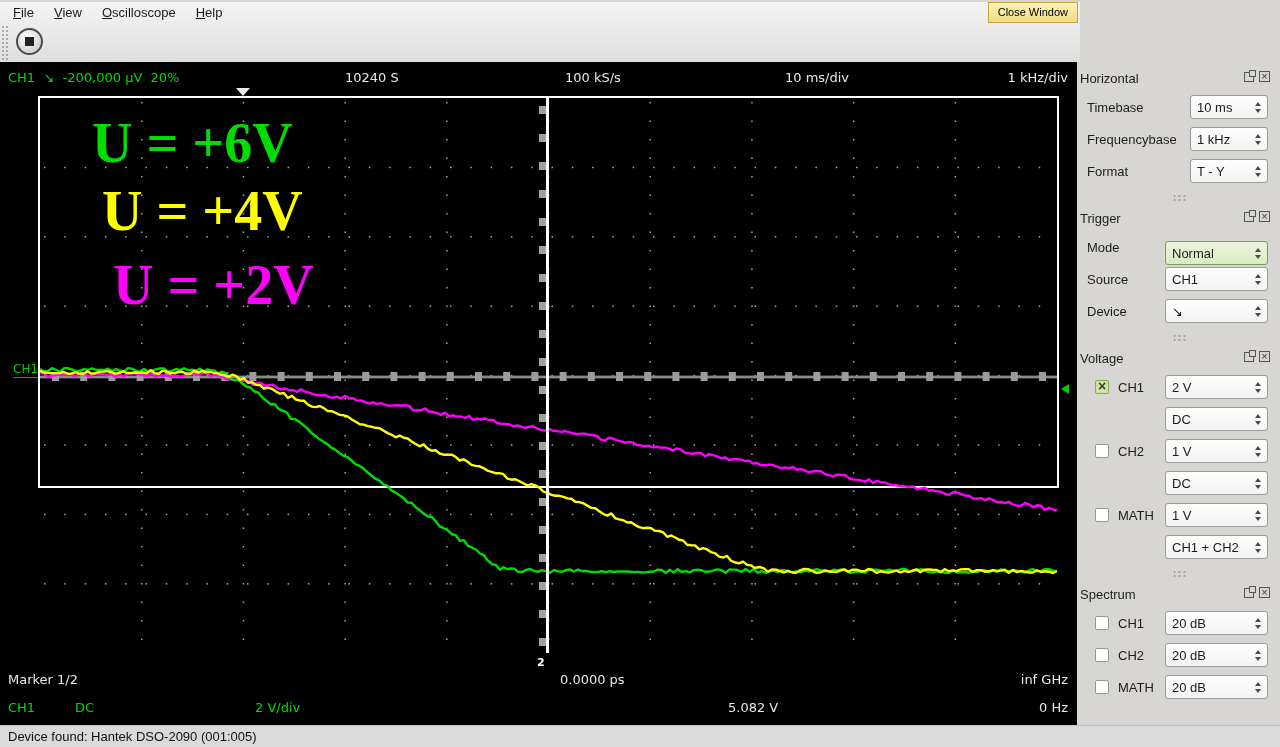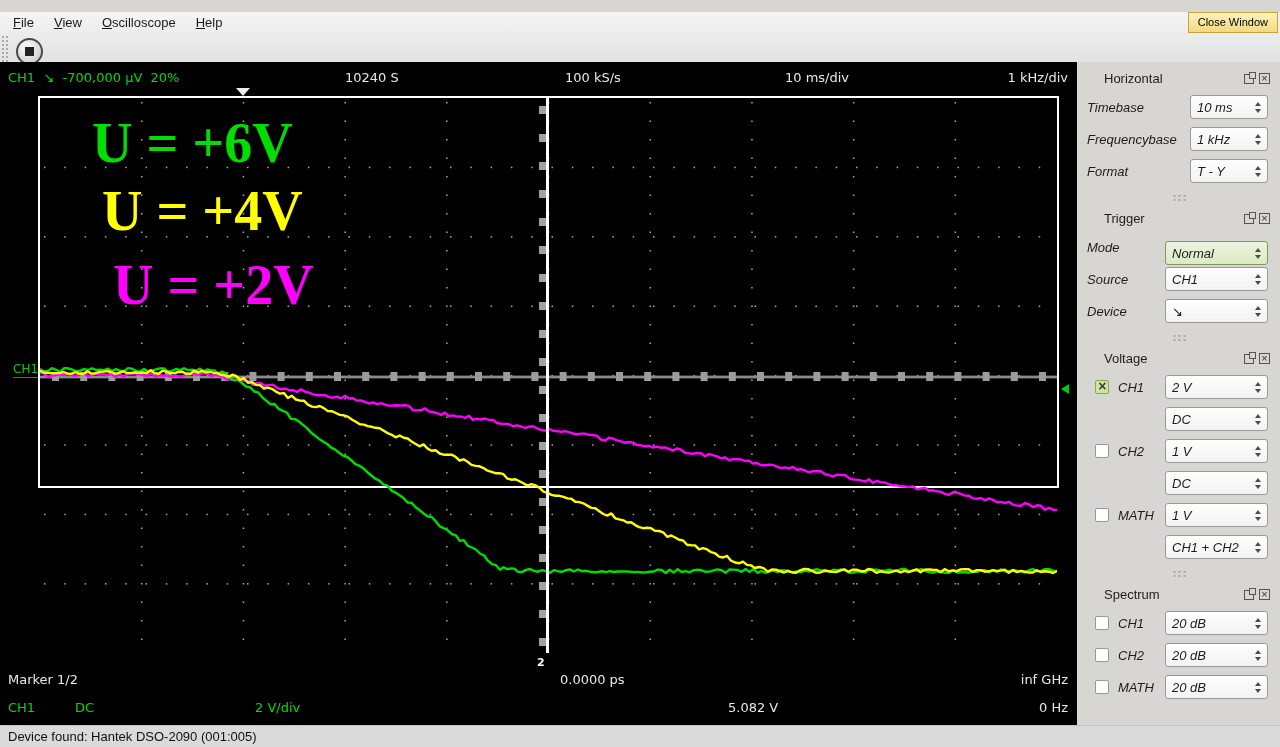--- a/index.html
+++ b/index.html
@@ -1,21 +1,21 @@
 <!DOCTYPE html>
 <html><head>
 <meta charset="utf-8">
 <style>
   * { box-sizing: border-box; }
   html,body { margin:0; padding:0; width:1280px; height:747px; overflow:hidden;
     font-family:"Liberation Sans","DejaVu Sans",sans-serif; }
   #app { position:relative; width:1280px; height:747px; background:#d8d6d2; }
 
   
-  #topbar { position:absolute; left:0; top:12px; width:1280px; height:62px;
+  #topbar { position:absolute; left:0; top:2px; width:1080px; height:62px;
     background:linear-gradient(#f4f4f4,#dedede); border-bottom:1px solid #bdbdbd; }
   #menubar { height:20px; display:flex; align-items:center; gap:20px; padding-left:13px;
     font-size:13px; color:#1a1a1a; }
   .menu-item { cursor:default; }
   .menu-item u { text-decoration:underline; }
   #toolbar { position:relative; height:41px; }
   #toolbar-grip { position:absolute; left:1px; top:3px; width:8px; height:35px;
     background-image:radial-gradient(circle,#aaa 1px,transparent 1.3px); background-size:4px 4px; }
   #stop-btn { position:absolute; left:16px; top:6px; width:27px; height:27px; border-radius:50%;
     border:2px solid #4a4a4a; background:radial-gradient(circle at 38% 32%, #ffffff, #c2c2c2);
@@ -52,30 +52,30 @@
   .f-row { position:absolute; left:0; right:0; height:18px; }
   #footer1 { top:610px; } #footer2 { top:638px; }
   .f { position:absolute; white-space:nowrap; }
   .f1-marker { left:8px; } .f1-time { left:560px; } .f1-freq { right:9px; }
   .f2-ch { left:8px; color:#00dd00; } .f2-dc { left:75px; color:#00dd00; }
   .f2-vdiv { left:255px; color:#00dd00; } .f2-amp { left:728px; } .f2-freq { right:9px; }
 
   
   #panel { position:absolute; left:1077px; top:62px; width:203px; height:663px;
     background:#d8d6d2; font-size:13px; color:#1c1c1c; overflow:hidden; }
-  .sec-header { display:flex; align-items:center; padding:9px 10px 2px 27px;gap:28px; }
+  .sec-header { display:flex; align-items:flex-start; padding:9px 10px 2px 3px;gap:28px; }
   .sec-title { flex:1; }
   .sec-icons { display:flex; gap:5px; align-items:center; }
   .icon-dock { width:10px; height:10px; border:1px solid #555; position:relative; }
   .icon-dock::after { content:""; position:absolute; right:-3px; top:-3px; width:5px; height:5px;
     border:1px solid #555; background:#d8d6d2; }
   .icon-x { width:11px; height:11px; border:1px solid #555; position:relative; }
   .icon-x::after { content:"×"; position:absolute; left:0; right:0; top:-3px; text-align:center;
     font-size:11px; line-height:1.4; color:#333; }
-  .row { display:flex; align-items:center; height:26px; margin:6px 12px 0 10px;font-style:italic; }
+  .row { display:flex; align-items:center; height:26px; margin:6px 12px 0 10px; }
   .row-label { flex:1; }
   .cb { width:14px; height:14px; border:1px solid #979797; border-radius:2px; background:#fff;
     margin:0 9px 0 8px; position:relative; flex:none; }
   .cb.checked { background:#cfe3a4; border-color:#84aa54; }
   .cb.checked::after { content:"×"; position:absolute; left:2px; top:-3px;
     font-size:14px; font-weight:bold; color:#3d3d3d; }
   .spin { margin-left:auto; width:103px; height:24px; border:1px solid #9a9a9a; border-radius:3px;
     background:linear-gradient(#ffffff,#f2f2f2); display:flex; align-items:center; flex:none; }
   .sec-0 .spin { width:78px; }
   .spin.focus { background:linear-gradient(#edf3de,#dcebc2); border-color:#7d9b5e;margin-top:12px; }
@@ -112,21 +112,21 @@
         <div class="sq"></div>
       </div>
     </div>
     <button id="close-window">Close Window</button>
   </div>
 
   <div id="scope">
     <div class="sh sh-ch">
       <span>CH1</span>&nbsp;
       <span>↘</span>&nbsp;
-      <span>-700,000 µV</span>&nbsp;
+      <span>-200,000 µV</span>&nbsp;
       <span>20%</span>
     </div>
     <div class="sh sh-samples">10240 S</div>
     <div class="sh sh-rate">100 kS/s</div>
     <div class="sh sh-tdiv">10 ms/div</div>
     <div class="sh sh-fdiv">1 kHz/div</div>
 
     <div id="trig-pos"></div>
     <div id="ch1-tag">CH1</div>
     <div id="trig-level"></div>

